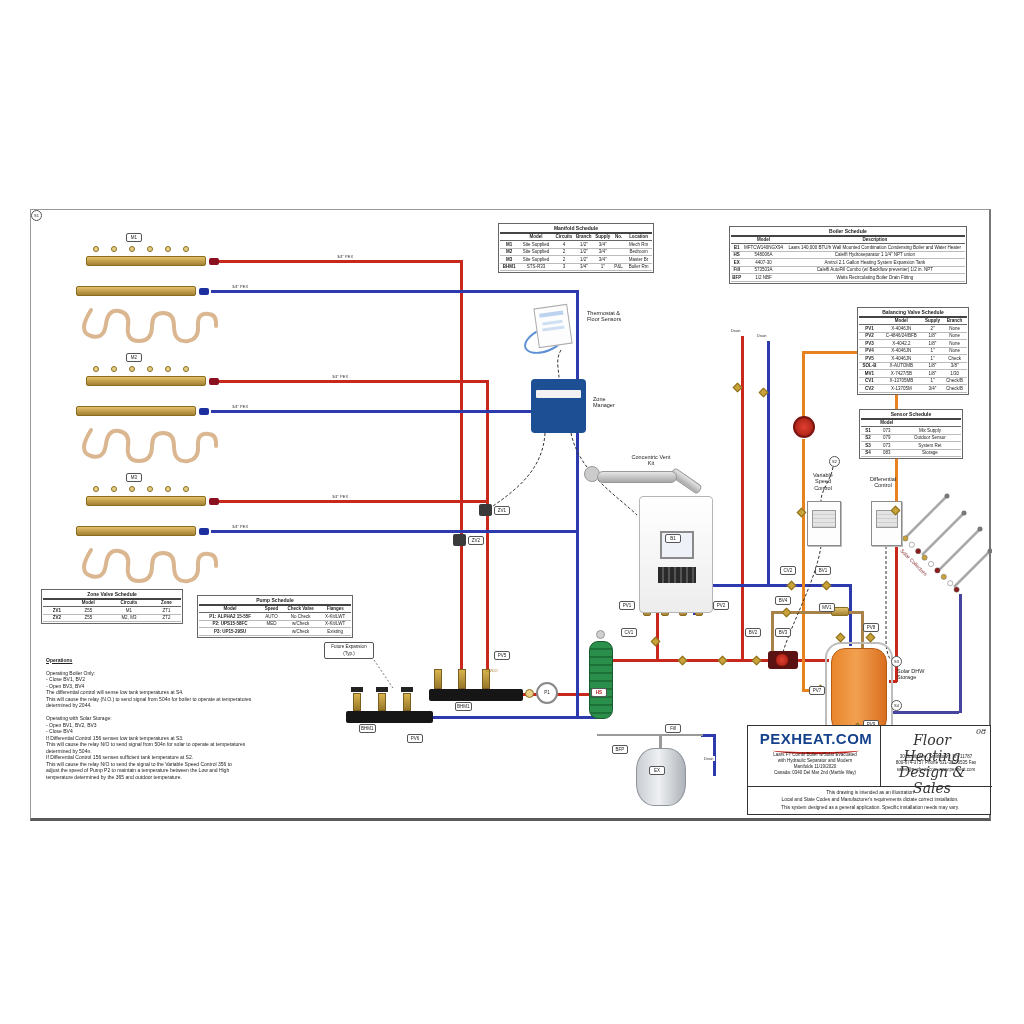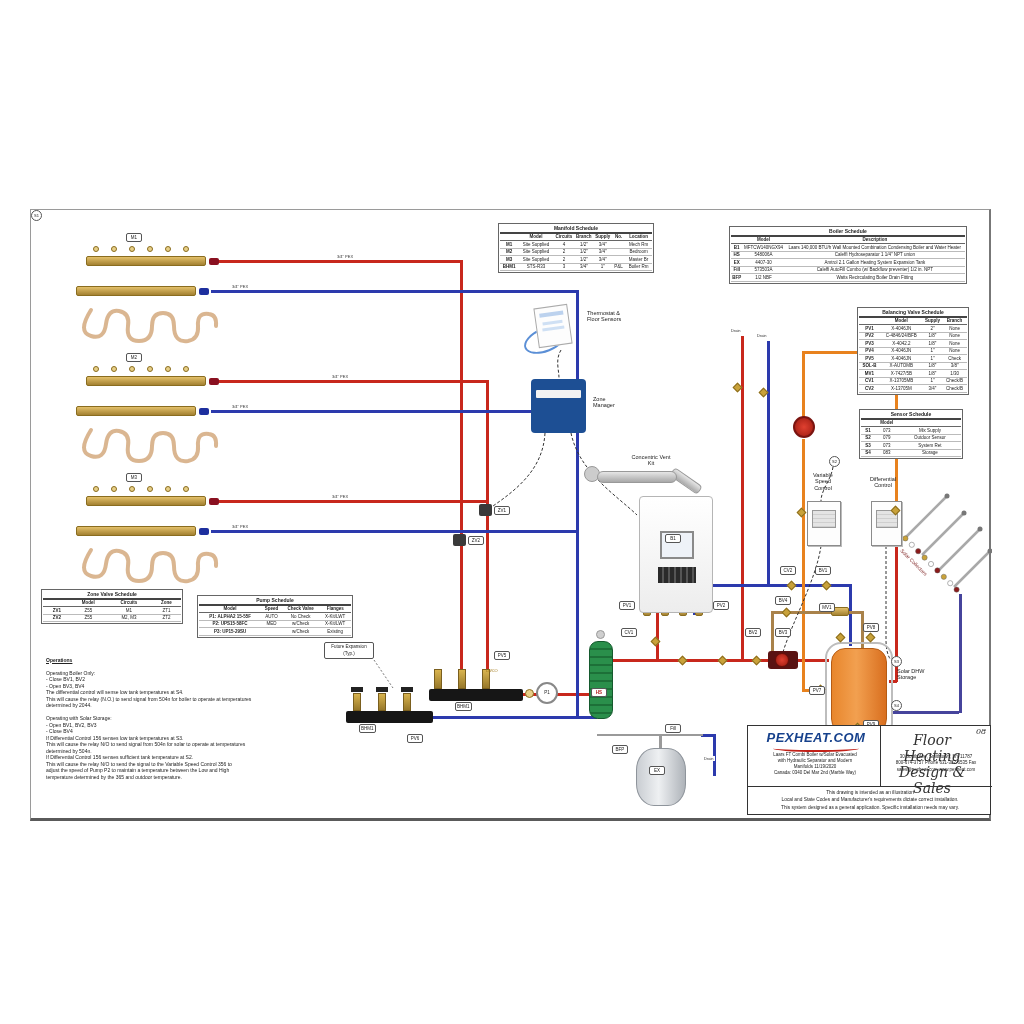--- a/index.html
+++ b/index.html
@@ -562,21 +562,21 @@
   If Differential Control 156 senses sufficient tank temperature at S2.
   This will cause the relay N/O to send the signal to the Variable Speed Control 356 to
 adjust the speed of Pump P2 to maintain a temperature between the Low and High
 temperature determined by the 365 and outdoor temperature.</div>
   </div>
 
   <div class="a" style="left:716px;top:515px;width:244px;height:90px;border:1px solid #333;background:#fff;z-index:40">
     <div class="a" style="left:132px;top:0;width:1px;height:60px;background:#333"></div>
     <div class="a" style="left:0;top:60px;width:244px;height:1px;background:#333"></div>
     <div class="a" style="left:8px;top:4px;width:120px;text-align:center">
-      <div style="font-size:13px;font-weight:bold;font-style:italic;color:#16418c;letter-spacing:0.5px">PEXHEAT.COM</div>
+      <div style="font-size:15px;font-weight:bold;color:#16418c;letter-spacing:0.5px">PEXHEAT.COM</div>
       <div style="margin:0 auto;width:86px;height:7px;border-bottom:2px solid #c22018;border-radius:50%"></div>
     </div>
     <div class="a" style="left:4px;top:26px;width:126px;font-size:4.5px;line-height:1.35;text-align:center;white-space:pre-line">Laars FT Combi Boiler w/Solar Evacuated
 with Hydraulic Separator and Modern
 Manifolds 11/19/2020
 Canada: 0340 Del Mar 2nd (Marble Way)</div>
     <div class="a" style="left:138px;top:6px;width:92px;font-family:'DejaVu Serif',serif;font-style:italic;font-size:14px;color:#333;text-align:center">Floor Heating Design &amp; Sales</div>
     <div class="a" style="left:228px;top:1px;font-family:'DejaVu Serif',serif;font-style:italic;font-size:8px;color:#333">08</div>
     <div class="a" style="left:136px;top:28px;width:104px;font-size:4.5px;line-height:1.4;text-align:center;white-space:pre-line">30 South Ave, Smithtown, NY 11787
 800-674-3757 Phone  631-382-6535 Fax

